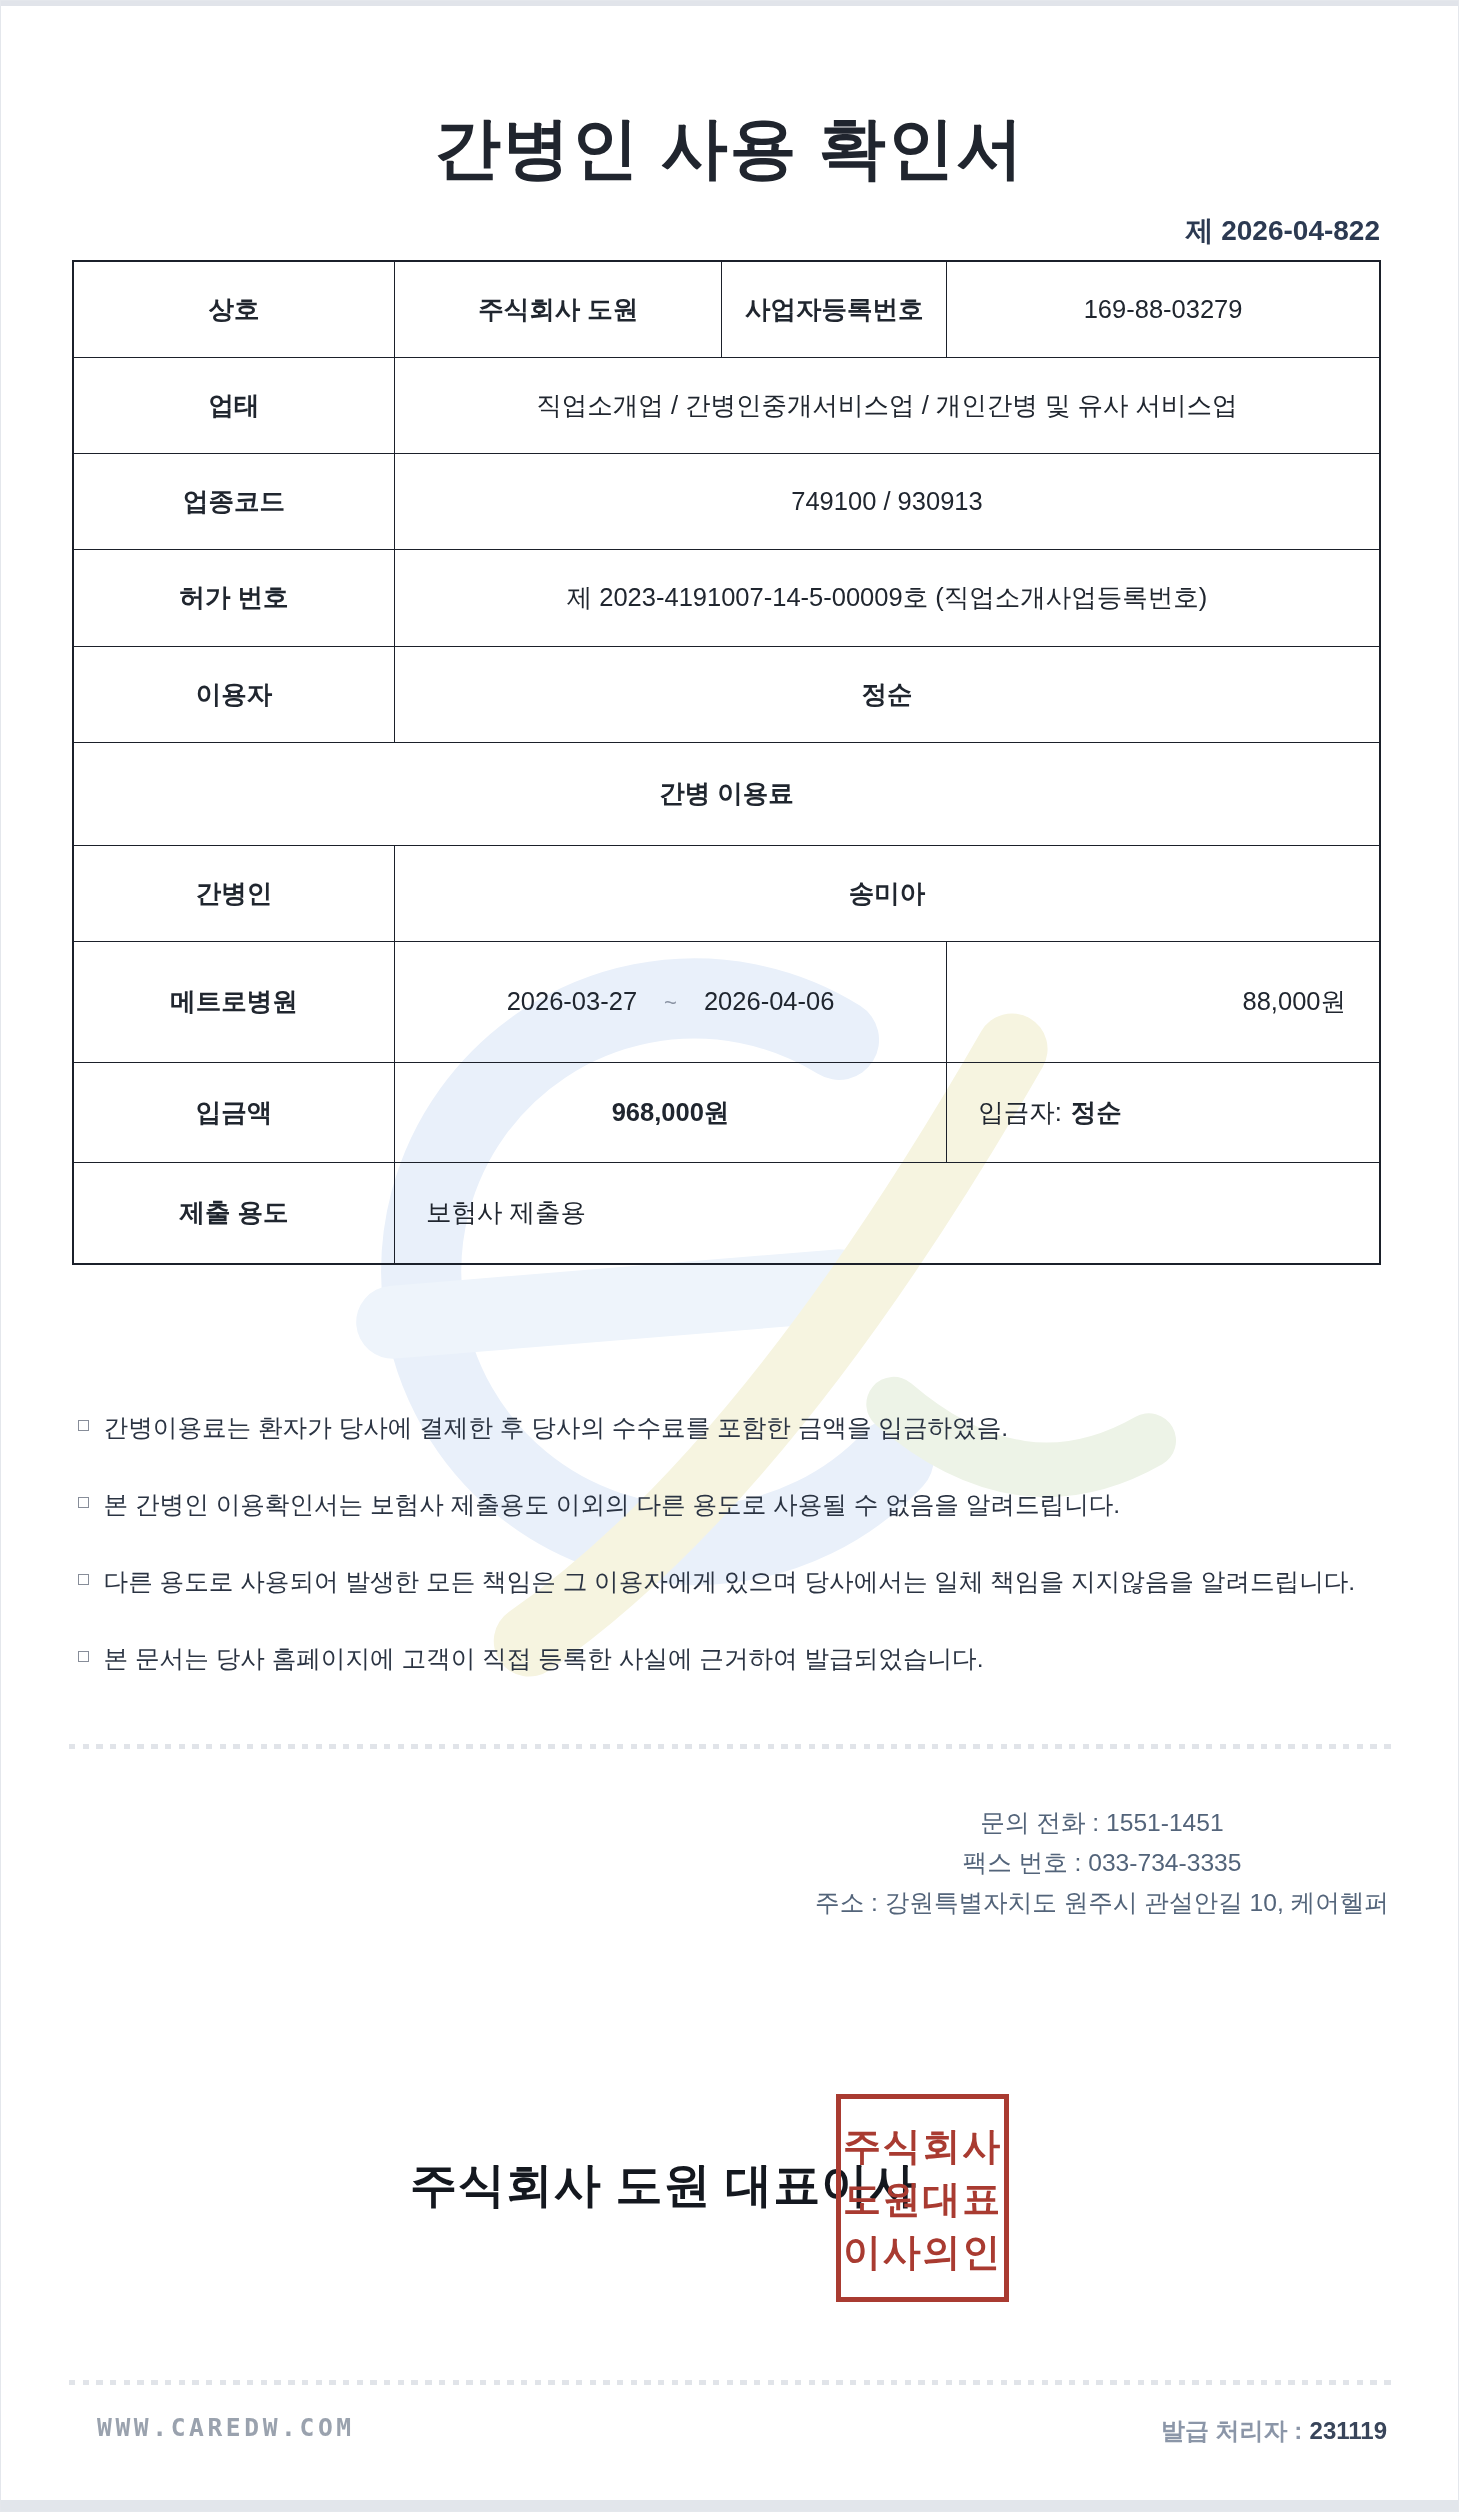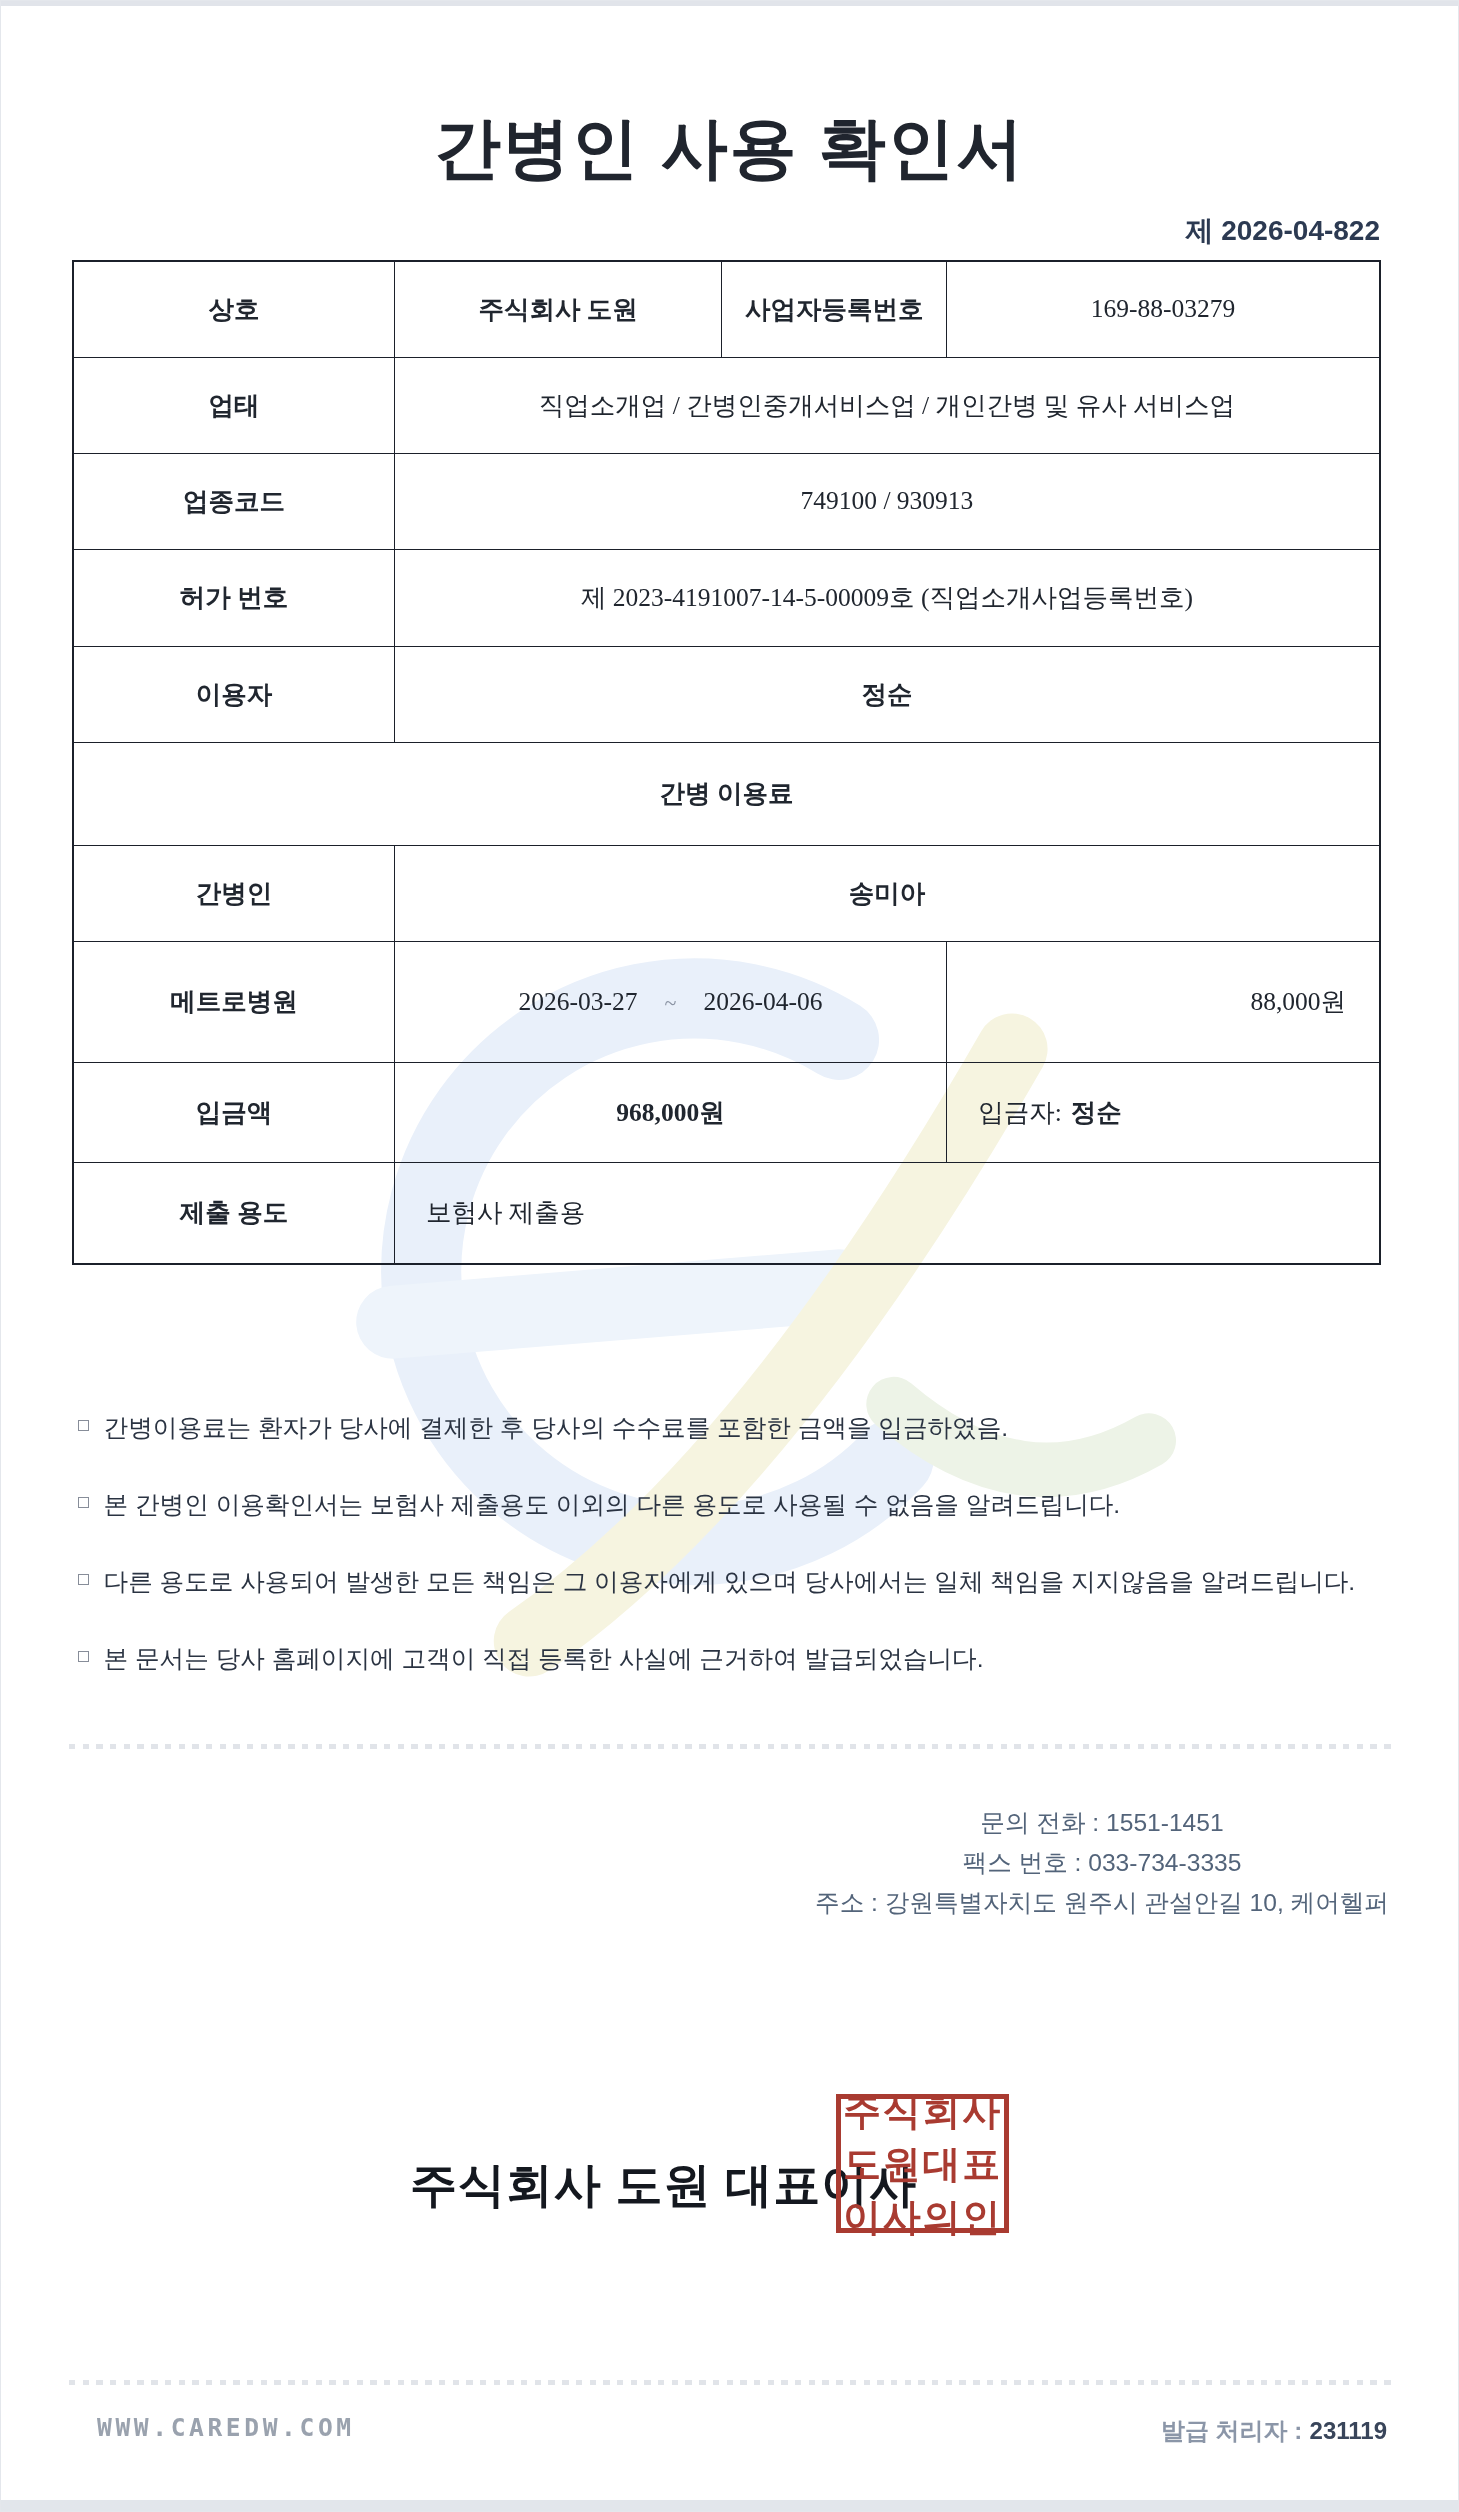--- a/index.html
+++ b/index.html
@@ -29,21 +29,21 @@
   }
 
   table.info{
     position:absolute;left:71px;top:259px;width:1309px;
     border-collapse:collapse;z-index:1;
     background:transparent;
   }
   table.info th,table.info td{
     border:1.8px solid #1b202a;
     font-size:25.5px;text-align:center;vertical-align:middle;
-    color:#20262f;padding:0;font-family:Liberation Serif, serif;
+    color:#20262f;padding:0;
   }
   table.info{border:2.7px solid #1b202a;}
   table.info th{font-weight:700;}
   td.val{font-weight:400;}
   td.val-med{font-weight:600;}
   .fee-header{font-size:29px;font-weight:700;}
   .amount-bold{font-weight:700;}
   .right-val{text-align:right !important;padding-right:33px !important;}
   .left-val{text-align:left !important;padding-left:31px !important;}
   .tilde{color:#8a93a3;font-size:22px;margin:0 27px;}
@@ -64,21 +64,21 @@
   .divider-2{top:2379px;}
 
   .contact{
     position:absolute;left:782px;top:1802px;width:638px;z-index:2;
     text-align:center;font-size:24.6px;color:#53647a;line-height:40px;font-weight:400;
   }
 
   .signature-line{position:absolute;left:409px;top:2153px;z-index:2;
     font-size:47px;font-weight:700;color:#14181f;letter-spacing:0.9px;}
   .stamp{
-    position:absolute;left:835px;top:2093px;width:173px;height:139px;z-index:2;
+    position:absolute;left:835px;top:2093px;width:173px;height:208px;z-index:2;
     border:5.5px solid #a93b31;box-sizing:border-box;
     display:flex;flex-direction:column;align-items:center;justify-content:center;
     font-family:"DejaVu Serif",serif;
     color:#a93b31;font-weight:700;font-size:38px;line-height:53px;letter-spacing:1.8px;
     text-align:center;
   }
 
   .footer-site{
     position:absolute;left:68px;top:2412px;z-index:2;
     font-family:"DejaVu Sans Mono",monospace;

